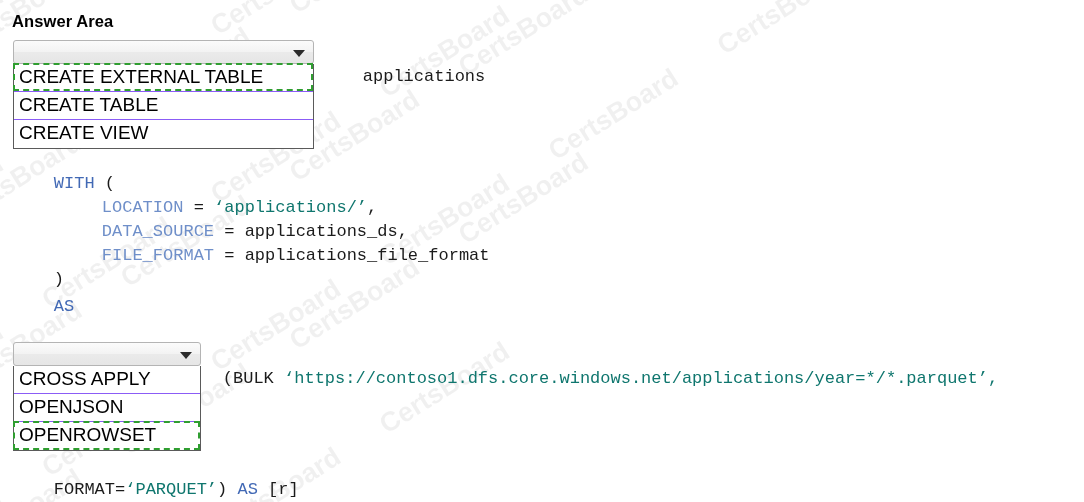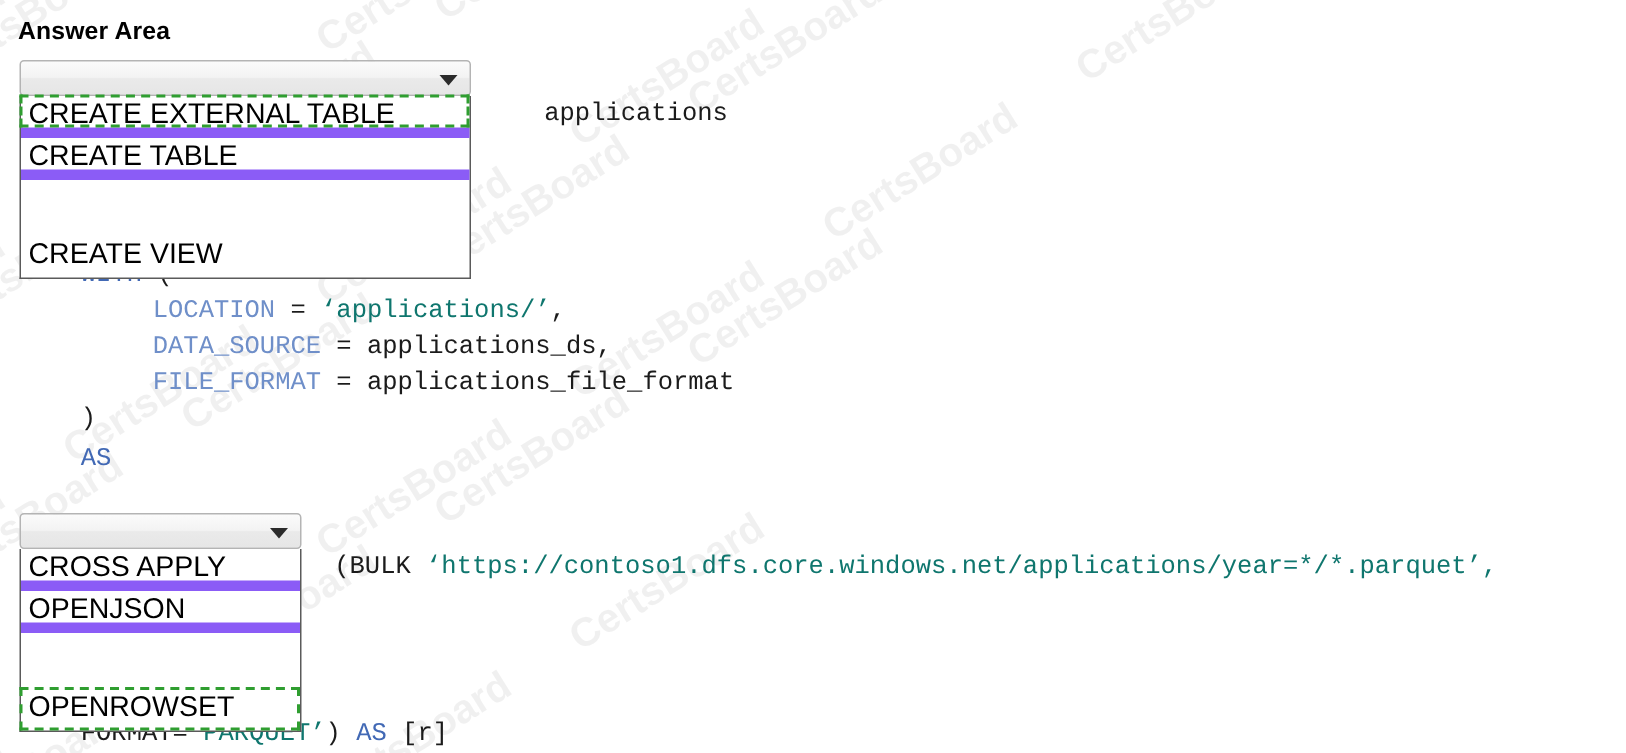--- a/index.html
+++ b/index.html
@@ -100,25 +100,25 @@
     background: #ffffff;
   }
   .combo-opt {
     box-sizing: border-box;
     height: 28px;
     line-height: 26px;
     padding: 0 4px 0 5px;
     font-family: "Liberation Sans", sans-serif;
     font-size: 19px;
     color: #000000;
-    border-bottom: 7px solid #8b5cf6;
+    border-bottom: 1px solid #8b5cf6;
     white-space: nowrap;
     position: relative;
   }
-  .combo-opt:last-child { border-bottom: none; margin-top: 37px; }
+  .combo-opt:last-child { border-bottom: none; }
   .combo-opt.selected::after {
     content: "";
     position: absolute;
     left: -1px; top: -1px; right: 0px; bottom: 0px;
     border: 2px dashed #2f9e30;
     pointer-events: none;
   }
 </style>
 </head>
 <body>

